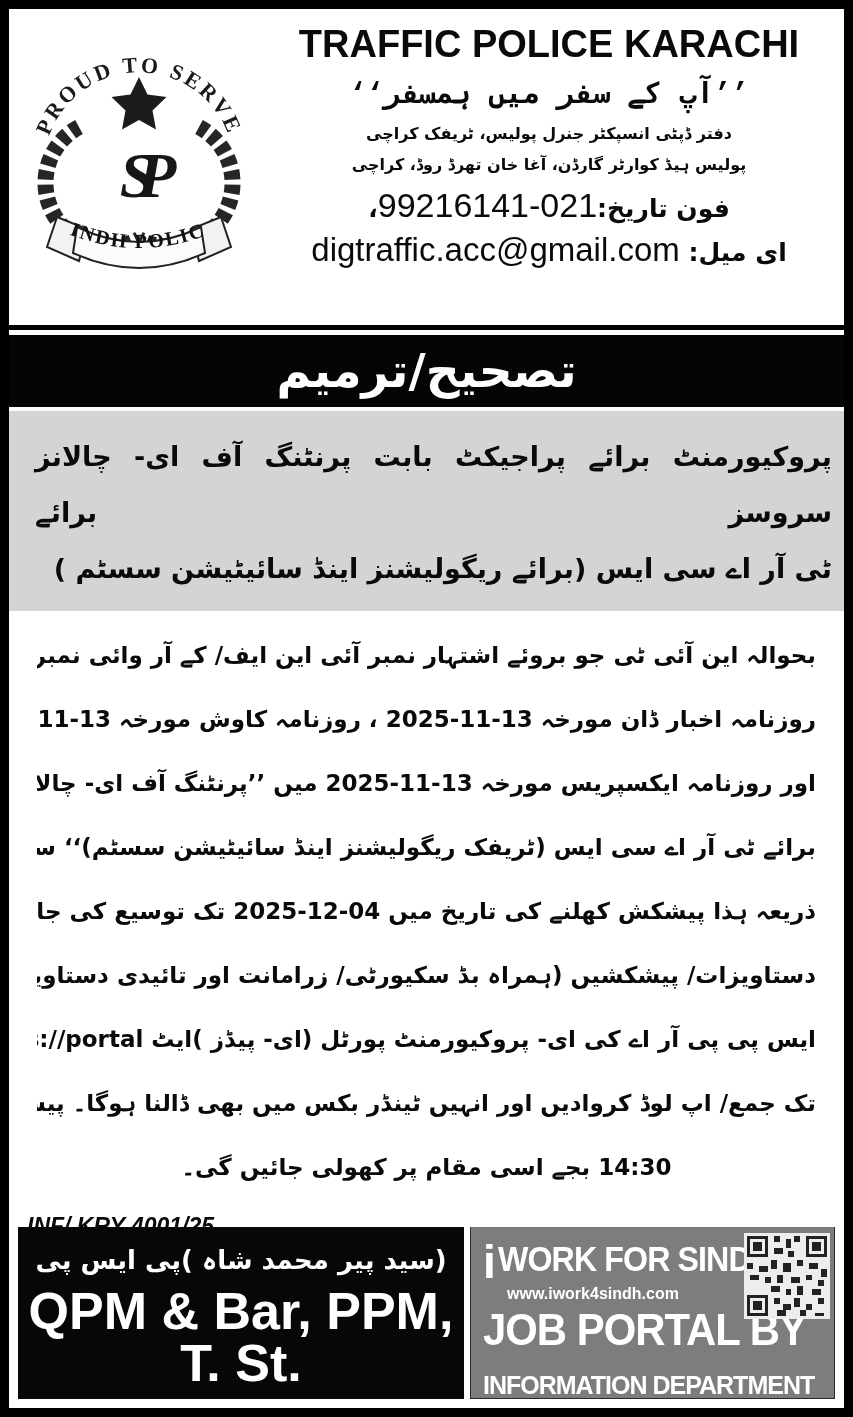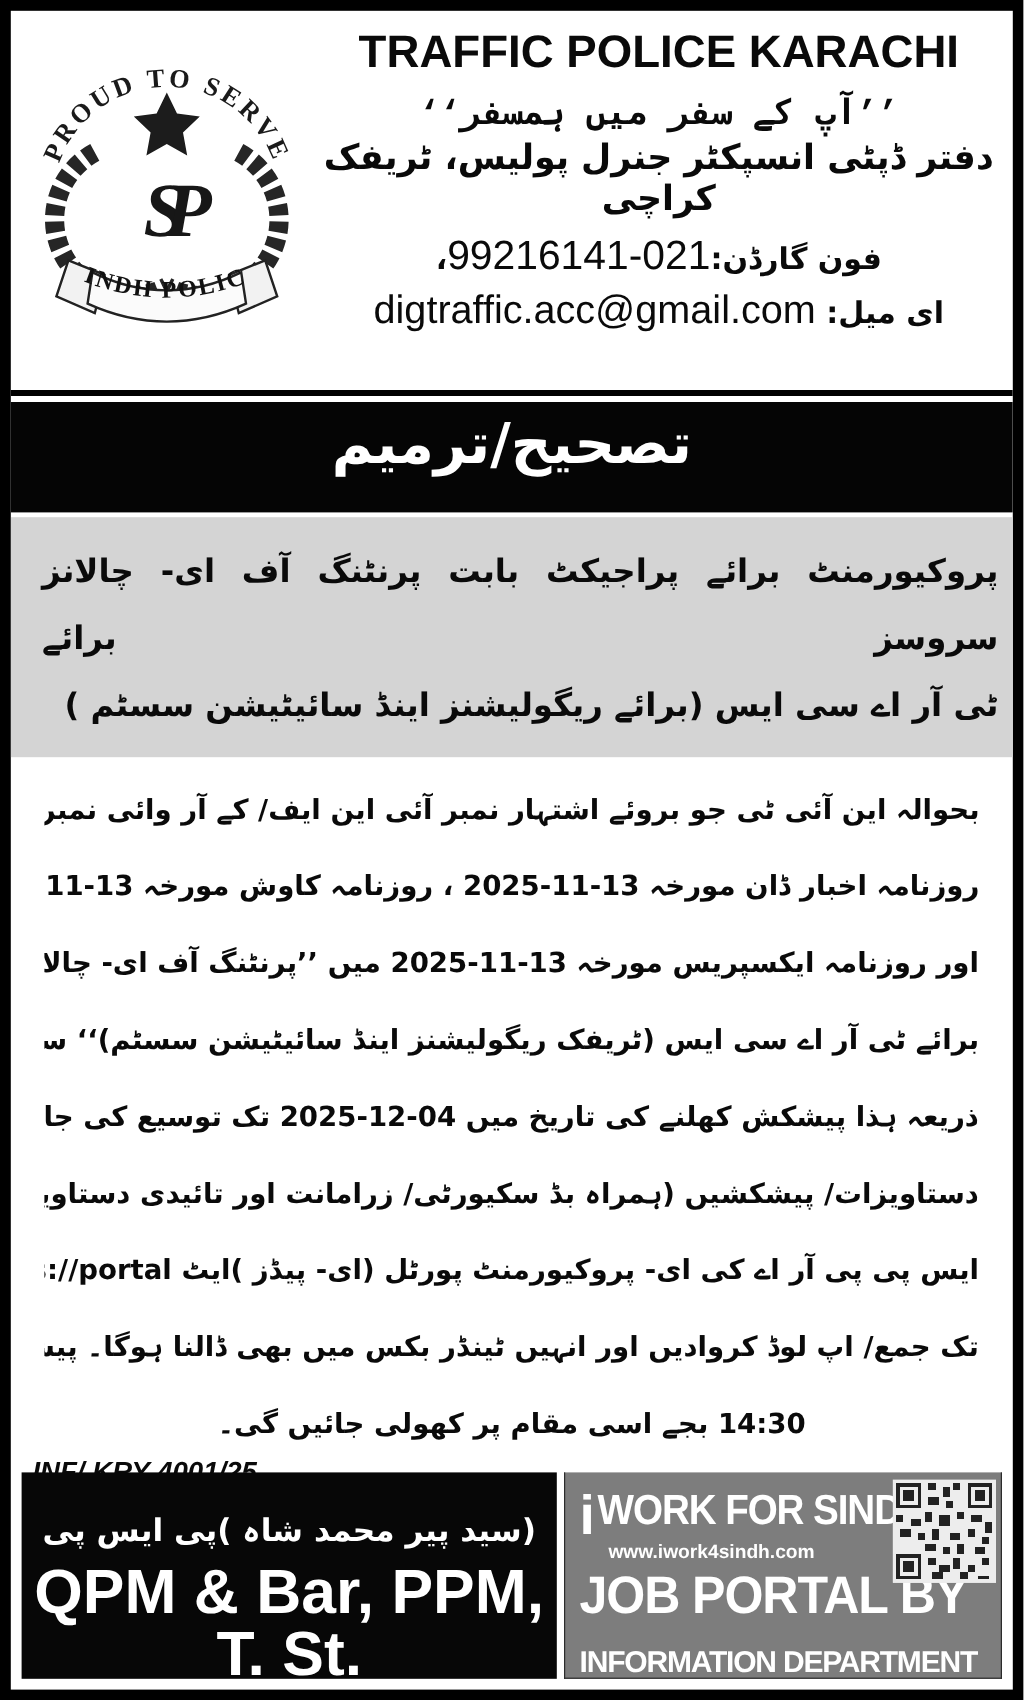--- a/index.html
+++ b/index.html
@@ -7,39 +7,39 @@
     position:relative; width:853px; height:1417px; box-sizing:border-box;
     margin:0 auto; background:#fff; border:9px solid #000;
     font-family:"DejaVu Sans", sans-serif; color:#0a0a0a; overflow:hidden;
   }
   
   .header { display:flex; padding:8px 10px 2px 10px; border-bottom:5px solid #000; height:321px; box-sizing:border-box; }
   .logo-wrap { width:245px; flex:0 0 245px; }
   .header-right { flex:1; text-align:center; direction:rtl; }
   .title { direction:ltr; font-family:"Liberation Sans", sans-serif; font-weight:bold; font-size:38px; letter-spacing:0px; margin-top:6px; white-space:nowrap; }
   .slogan { font-size:29px; font-weight:bold; margin-top:10px;font-family:Liberation Mono, monospace; }
-  .addr { font-size:29px; font-weight:bold; margin-top:2px; }
+  .addr { font-size:16px; font-weight:bold; margin-top:12px; }
   .phone-line { font-size:25px; font-weight:bold; margin-top:12px; }
   .phone-line .num { font-family:"Liberation Sans", sans-serif; font-size:34px; font-weight:normal; }
   .email-line { font-size:25px; font-weight:bold; margin-top:6px; }
   .email-line .eml { font-family:"Liberation Sans", sans-serif; font-size:33px; font-weight:normal; }
   
-  .banner { margin-top:5px; background:#050505; color:#fff; direction:rtl; text-align:center; font-size:47px; font-weight:bold; height:92px; line-height:72px; }
+  .banner { margin-top:5px; background:#050505; color:#fff; direction:rtl; text-align:center; font-size:47px; font-weight:bold; height:72px; line-height:72px; }
   
   .subject { margin-top:4px; background:#d4d4d4; direction:rtl; font-weight:bold; font-size:27px; padding:18px 12px 14px 26px; }
   .subject .s1 { text-align:justify; text-align-last:justify; line-height:56px; }
   .subject .s2 { text-align:right; line-height:56px; }
   
   .body-text { direction:rtl; padding:12px 28px 0 28px; font-size:23px; font-weight:bold; }
   .bline { line-height:64px; text-align:justify; text-align-last:justify; white-space:nowrap; overflow:hidden; }
   .bline.center { text-align:center; text-align-last:center; }
   .ref { position:absolute; left:18px; top:1204px; font-family:"Liberation Sans", sans-serif; font-style:italic; font-weight:bold; font-size:23px; }
   
   .footer { position:absolute; left:9px; right:9px; bottom:9px; height:172px; display:flex; }
-  .sig-box { flex:0 0 446px; background:#070707; color:#fff; text-align:center; padding-top:24px; box-sizing:border-box; margin-right:6px; }
+  .sig-box { flex:0 0 446px; background:#070707; color:#fff; text-align:center; padding-top:8px; box-sizing:border-box; margin-right:6px; }
   .sig-u1 { direction:rtl; font-size:26px; font-weight:bold; line-height:50px; }
   .sig-en { font-family:Liberation Sans, sans-serif; font-weight:bold; font-size:52px; line-height:52px; }
   .sig-u2 { direction:rtl; font-size:25px; font-weight:bold; line-height:52px; }
   .iws { flex:1; background:#7d7d7d; color:#fff; position:relative; font-family:"Liberation Sans", sans-serif; padding:12px 10px 6px 12px; box-sizing:border-box; border:1px solid #2b2b2b; border-top:none; }
   .iws-top { display:flex; align-items:flex-end; }
   .i-glyph { font-weight:bold; font-size:46px; line-height:34px; margin-right:2px; }
   .iws-title { font-weight:bold; font-size:35px; letter-spacing:-1px; transform:scaleX(.92); transform-origin:left; white-space:nowrap; }
   .iws-url { font-weight:bold; font-size:16px; margin:6px 0 2px 24px; letter-spacing:0; }
   .iws-job { font-weight:bold; font-size:44px; letter-spacing:-1px; transform:scaleX(.95); transform-origin:left; white-space:nowrap; }
   .iws-dept { font-weight:bold; font-size:25px; letter-spacing:-1px; margin-top:16px; white-space:nowrap; }
@@ -75,21 +75,22 @@
         <path d="M 58 210 Q 120 240 182 210 L 186 236 Q 120 266 54 236 Z" fill="#fbfbfb" stroke="#222" stroke-width="2"></path>
         <text font-family="Liberation Serif, serif" font-weight="bold" font-size="20" fill="#111" letter-spacing="2">
           <textPath href="#arcRibbon" startOffset="50%" text-anchor="middle">SINDH POLICE</textPath>
         </text>
       </svg>
     </div>
     <div class="header-right">
       <div class="title">TRAFFIC POLICE KARACHI</div>
       <div class="slogan">’’آپ کے سفر میں ہمسفر‘‘</div>
       <div class="addr">دفتر ڈپٹی انسپکٹر جنرل پولیس، ٹریفک کراچی</div>
-      <div class="phone-line"><span>فون گارڈن:</span><span class="num">021-99216141</span><span>،</span></div>
+      <div class="addr">پولیس ہیڈ کوارٹر گارڈن، آغا خان تھرڈ روڈ، کراچی</div>
+      <div class="phone-line"><span>فون تاریخ:</span><span class="num">021-99216141</span><span>،</span></div>
       <div class="email-line"><span>ای میل:</span> <span class="eml">digtraffic.acc@gmail.com</span></div>
     </div>
   </div>
 
   <div class="banner">تصحیح/ترمیم</div>
 
   <div class="subject">
     <div class="s1">پروکیورمنٹ برائے پراجیکٹ بابت پرنٹنگ آف ای- چالانز سروسز برائے</div>
     <div class="s2">ٹی آر اے سی ایس (برائے ریگولیشنز اینڈ سائیٹیشن سسٹم )</div>
   </div>

